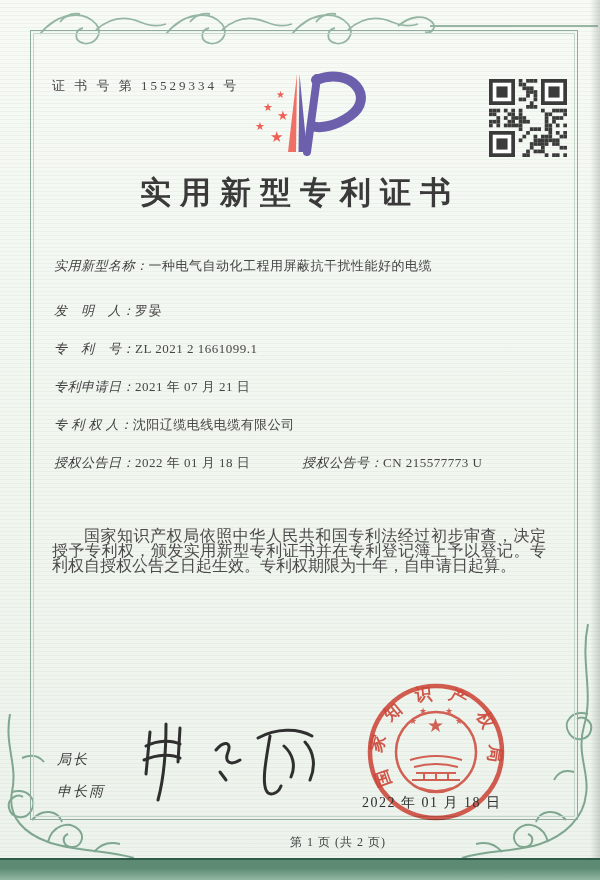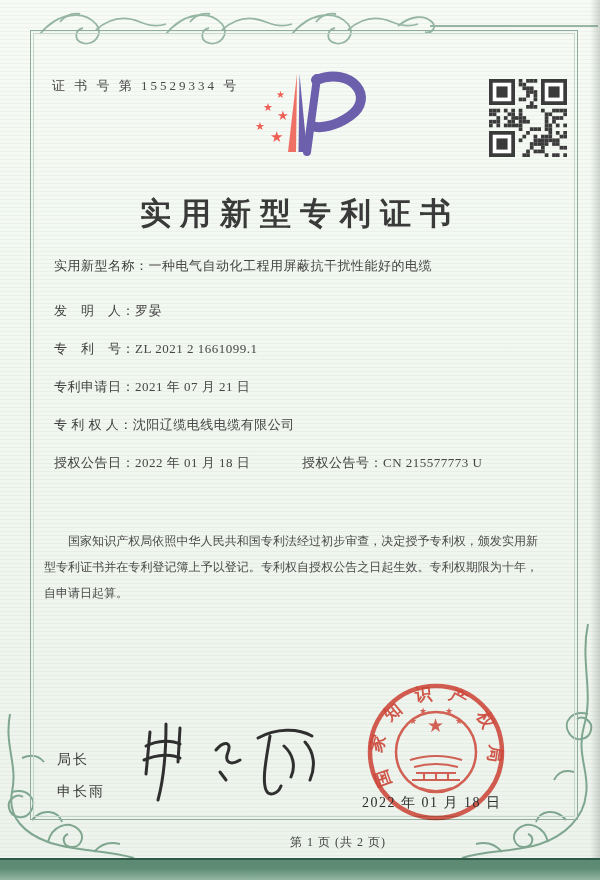--- a/index.html
+++ b/index.html
@@ -16,32 +16,32 @@
     background:linear-gradient(90deg,transparent,rgba(90,100,95,0.25));}
   .frame{
     position:absolute;left:30px;top:30px;width:546px;height:788px;
     border:1.5px solid #8fab9c;pointer-events:none;
   }
   .frame::before{content:"";position:absolute;inset:2px;border:1px solid #c4d5c9;}
   .cert-no{position:absolute;left:52px;top:77px;font-size:13px;letter-spacing:3px;color:#474747;}
   .logo{position:absolute;left:230px;top:68px;}
   .qr{position:absolute;left:489px;top:79px;width:78px;height:78px;}
   .title{
-    position:absolute;left:0;top:193px;width:100%;text-align:center;
+    position:absolute;left:0;top:172px;width:100%;text-align:center;
     font-size:31px;font-weight:bold;letter-spacing:9px;color:#3a3a3a;
   }
   .fields{position:absolute;left:54px;top:256px;width:496px;font-size:13px;letter-spacing:.5px;color:#464646;}
   .frow{line-height:20px;margin-bottom:18px;white-space:nowrap;}
   .frow.first{margin-bottom:25px;}
-  .flabel{color:#3f3f3f;}
+  .flabel{color:#3f3f3f;font-style:italic;}
   .grant .pair1{display:inline-block;width:248px;}
-  .paras{position:absolute;left:44px;top:528px;width:494px;font-size:12px;
-    line-height:26px;color:#4a4a4a;text-align:justify;}
+  .paras{position:absolute;left:52px;top:528px;width:494px;font-size:16px;
+    line-height:15px;color:#4a4a4a;text-align:justify;}
   .paras p{margin:0;text-indent:2em;}
-  .signer{position:absolute;left:57px;top:744px;font-size:14px;color:#3c3c3c;line-height:32px;letter-spacing:2px;}
+  .signer{position:absolute;left:57px;top:744px;font-size:14px;color:#3c3c3c;line-height:32px;letter-spacing:2px;font-style:italic;}
   .signature{position:absolute;left:120px;top:716px;}
   .seal{position:absolute;left:350px;top:666px;mix-blend-mode:multiply;}
   .seal-date{position:absolute;left:362px;top:794px;font-size:14px;letter-spacing:1.5px;color:#2e2e2e;z-index:7;}
   .footer{position:absolute;left:0;top:834px;width:100%;text-align:center;font-size:12px;color:#424242;letter-spacing:1px;padding-left:38px;}
   .band{position:absolute;left:0;bottom:0;width:100%;height:22px;
     background:linear-gradient(180deg,#2f5a47 0 2.5px,#5c8a72 2.5px 10px,#93b7a1 100%);}
   .orn{position:absolute;pointer-events:none;}
   .orn.top{left:0;top:0;}
   .orn.bl{left:2px;bottom:18px;}
   .orn.br{right:4px;bottom:18px;}

